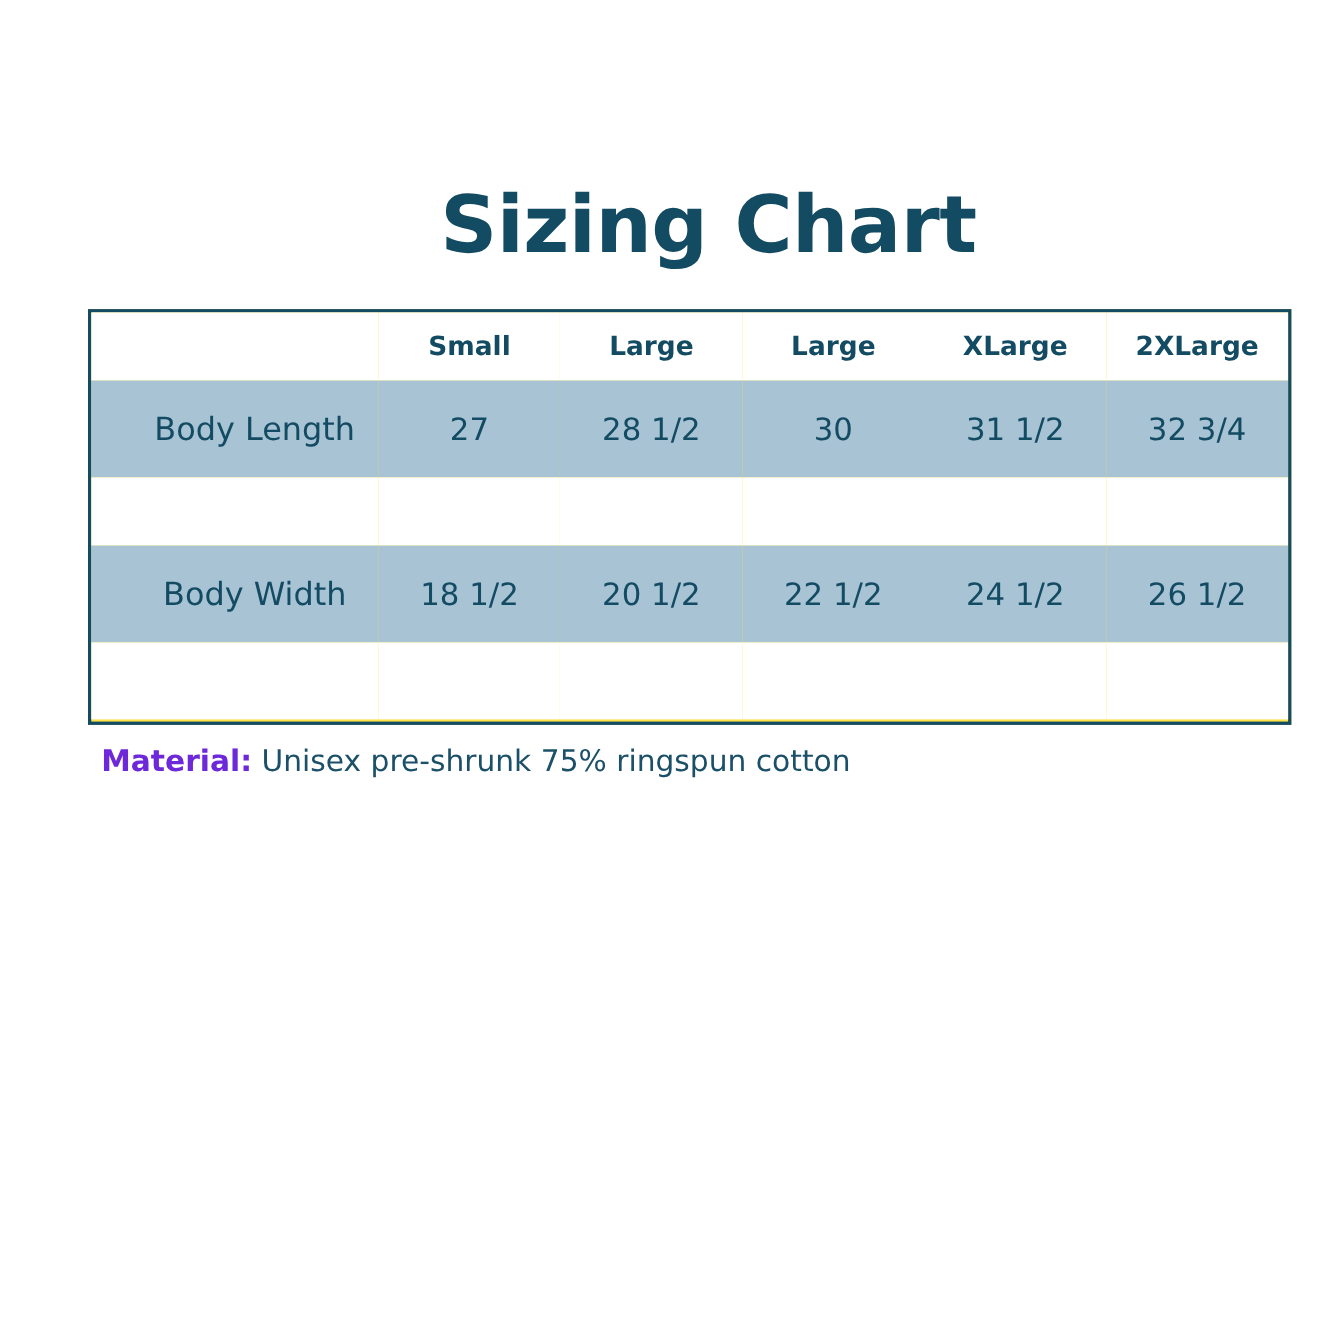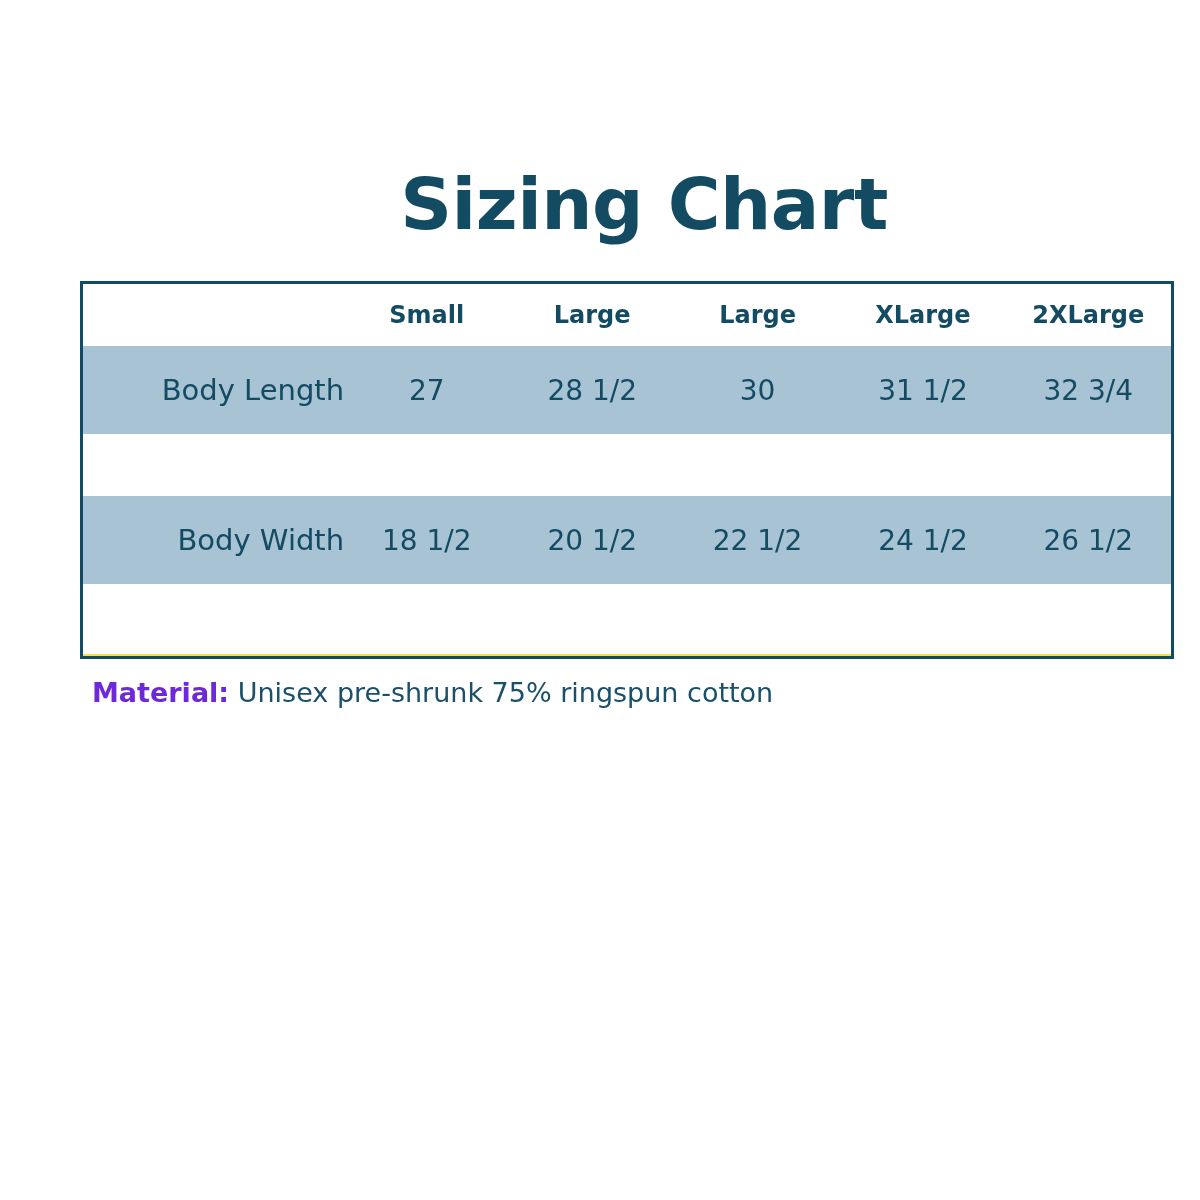--- a/index.html
+++ b/index.html
@@ -71,21 +71,21 @@
   .band-row td {
     height: 88px;
     vertical-align: middle;
     background: #a7c3d4;
     font-size: 28px;
     color: #134b63;
     text-align: center;
     font-weight: 400;
   }
   .band-row td.row-label {
-    text-align: right;
+    text-align: center;
     padding-left: 36px;
     font-size: 29px;
   }
   .spacer-row td {
     height: 62px;
     background: #ffffff;
   }
   .spacer-row.last td {
     height: 70px;
   }

